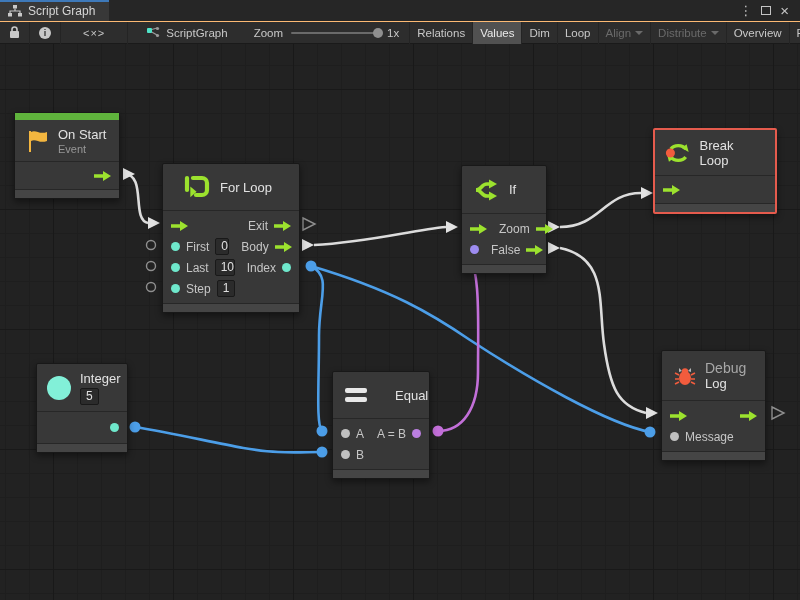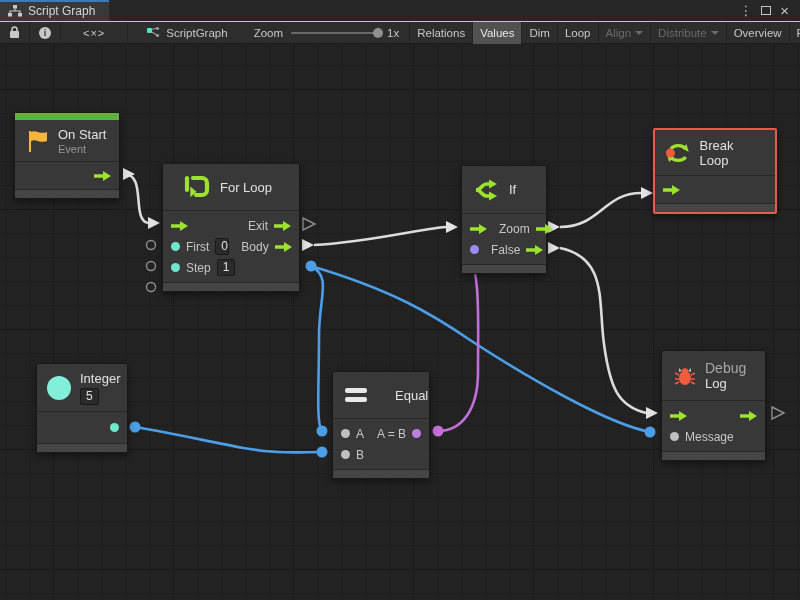--- a/index.html
+++ b/index.html
@@ -240,20 +240,28 @@
           <span>First</span>
           <span class="valuebox">0</span>
           <span class="spacer"></span>
           <span>Body</span>
           <svg class="green-arrow" width="17" height="10" viewBox="0 0 17 10">
               <path d="M0 3.2h9V0l8 5-8 5V6.8H0z" fill="#9ce22e"></path>
             </svg>
         </div>
         <div class="row">
           <span class="dot teal"></span>
+          <span>Last</span>
+          <span class="valuebox">10</span>
+          <span class="spacer"></span>
+          <span>Index</span>
+          <span class="dot teal"></span>
+        </div>
+        <div class="row">
+          <span class="dot teal"></span>
           <span>Step</span>
           <span class="valuebox">1</span>
           <span class="spacer"></span>
         </div>
       </div>
       <div class="n-footer"></div>
     </div>
 
     <div class="node" style="left:461px; top:121px; width:86px;">
       <div class="n-header" style="height:47px;">

